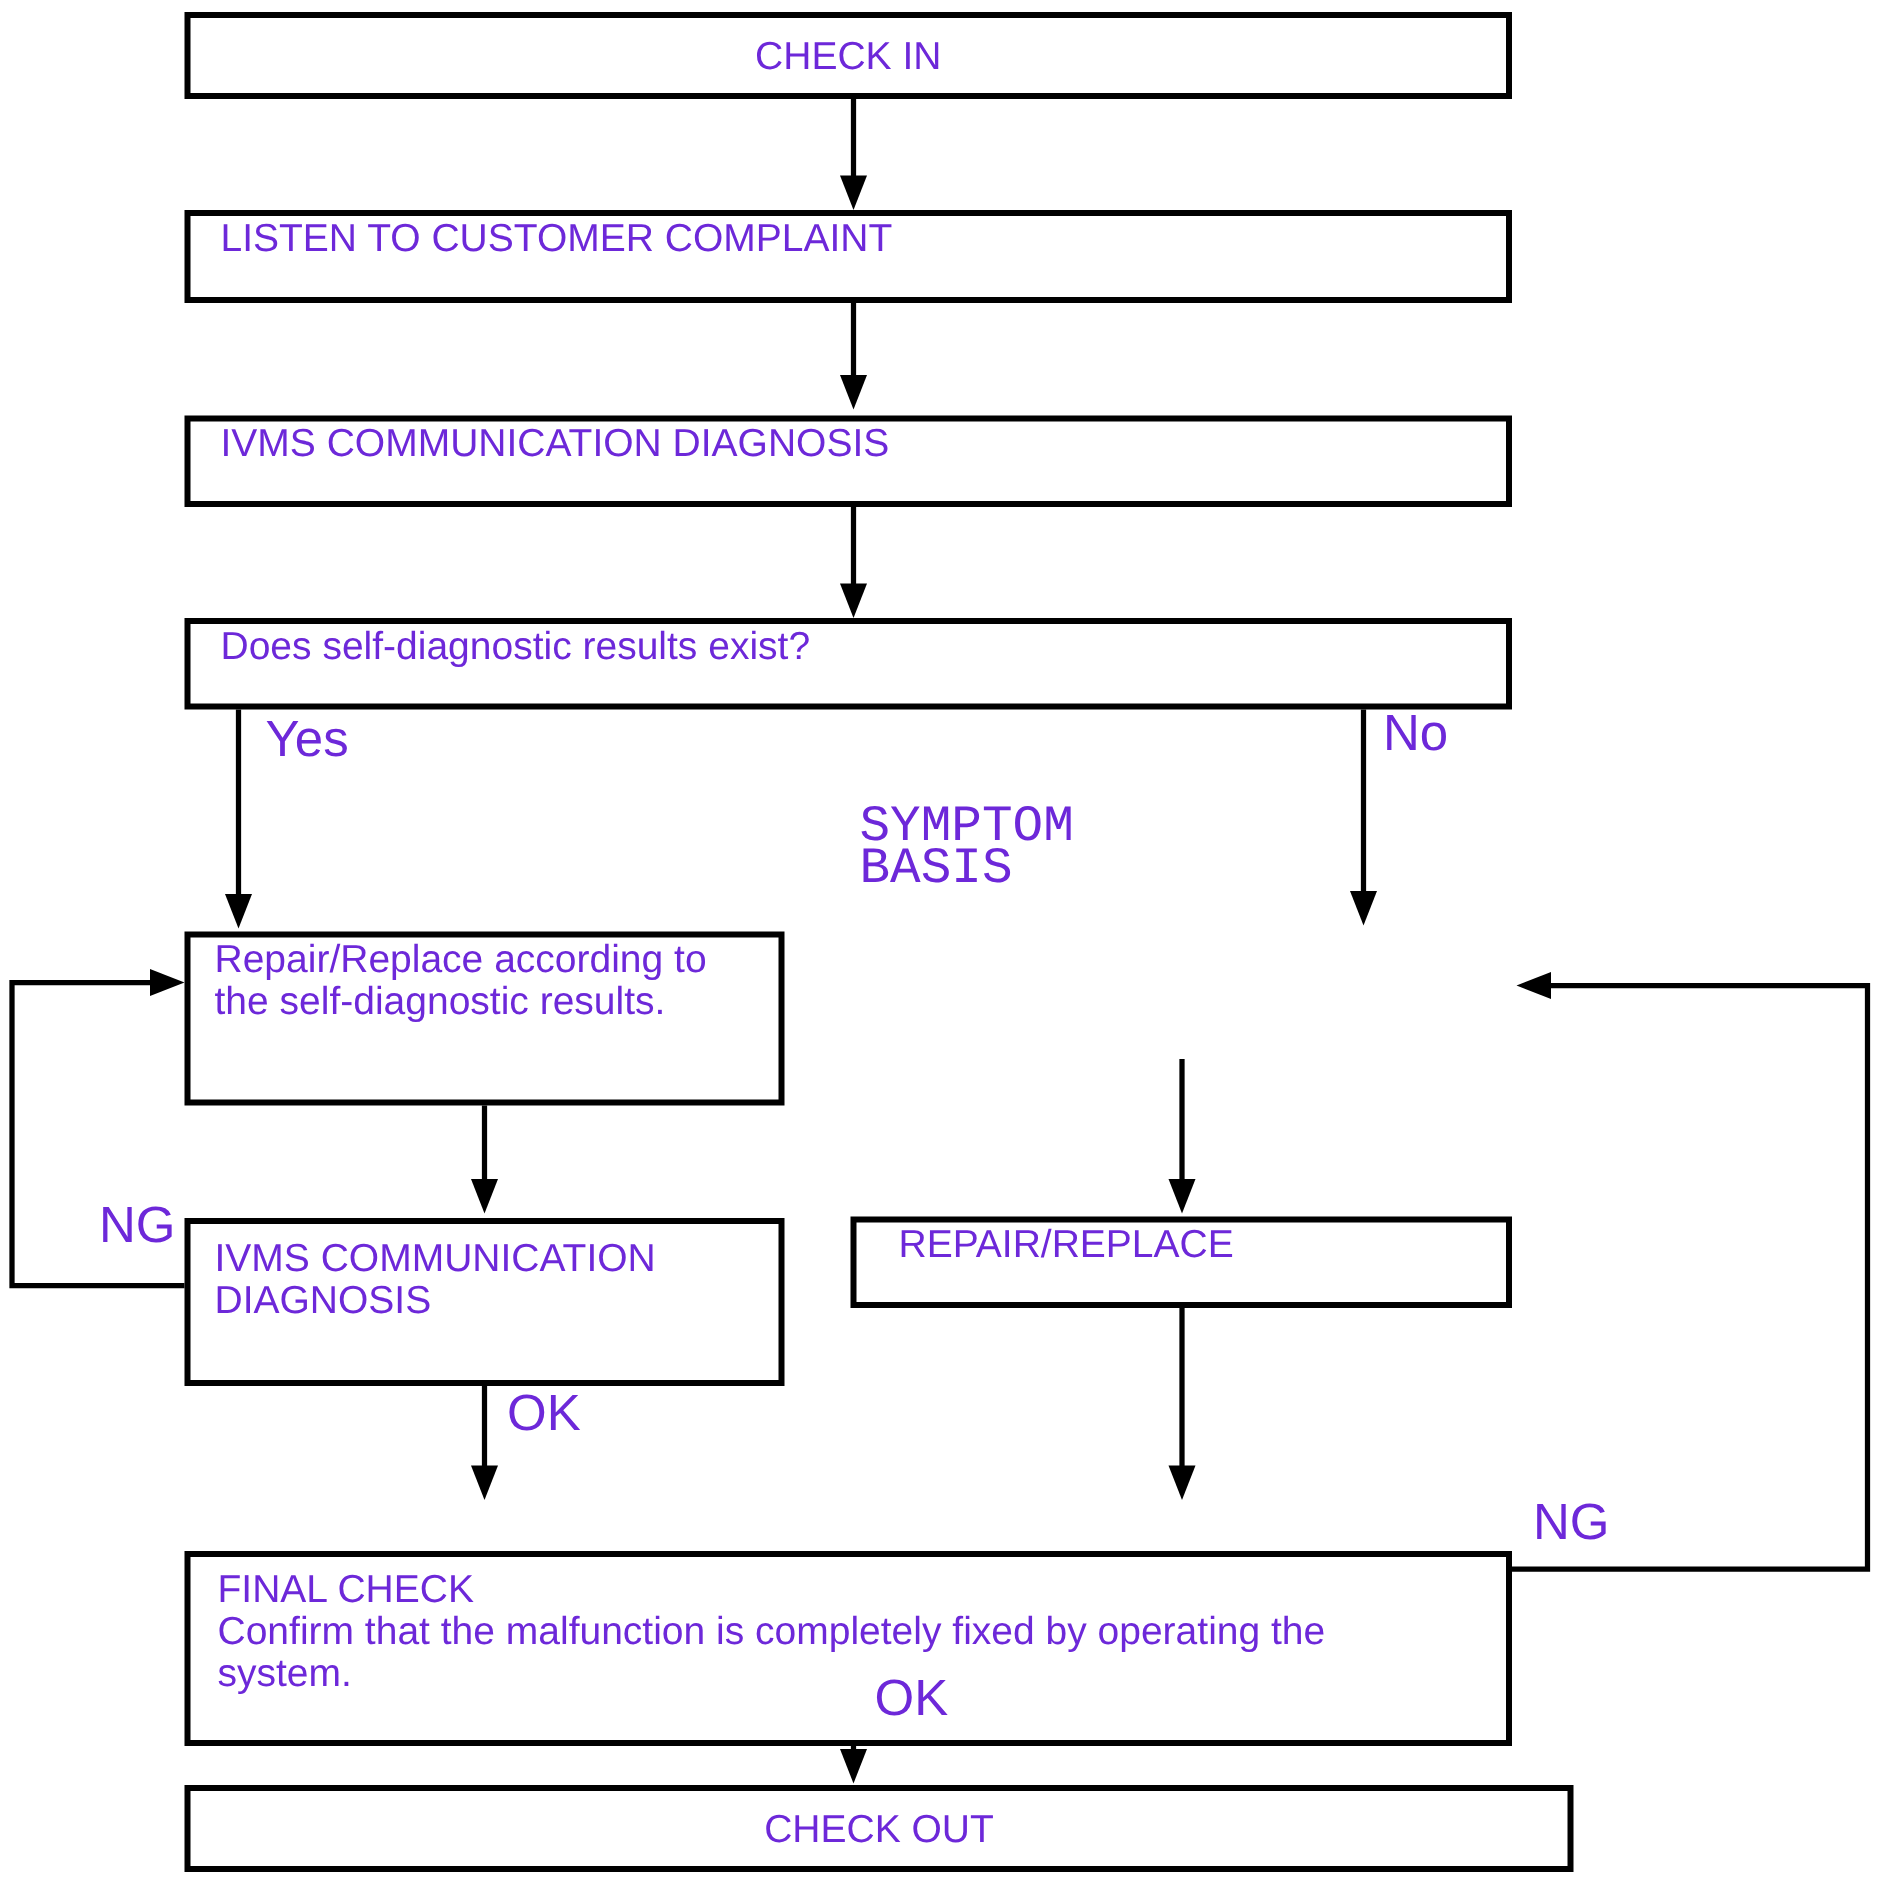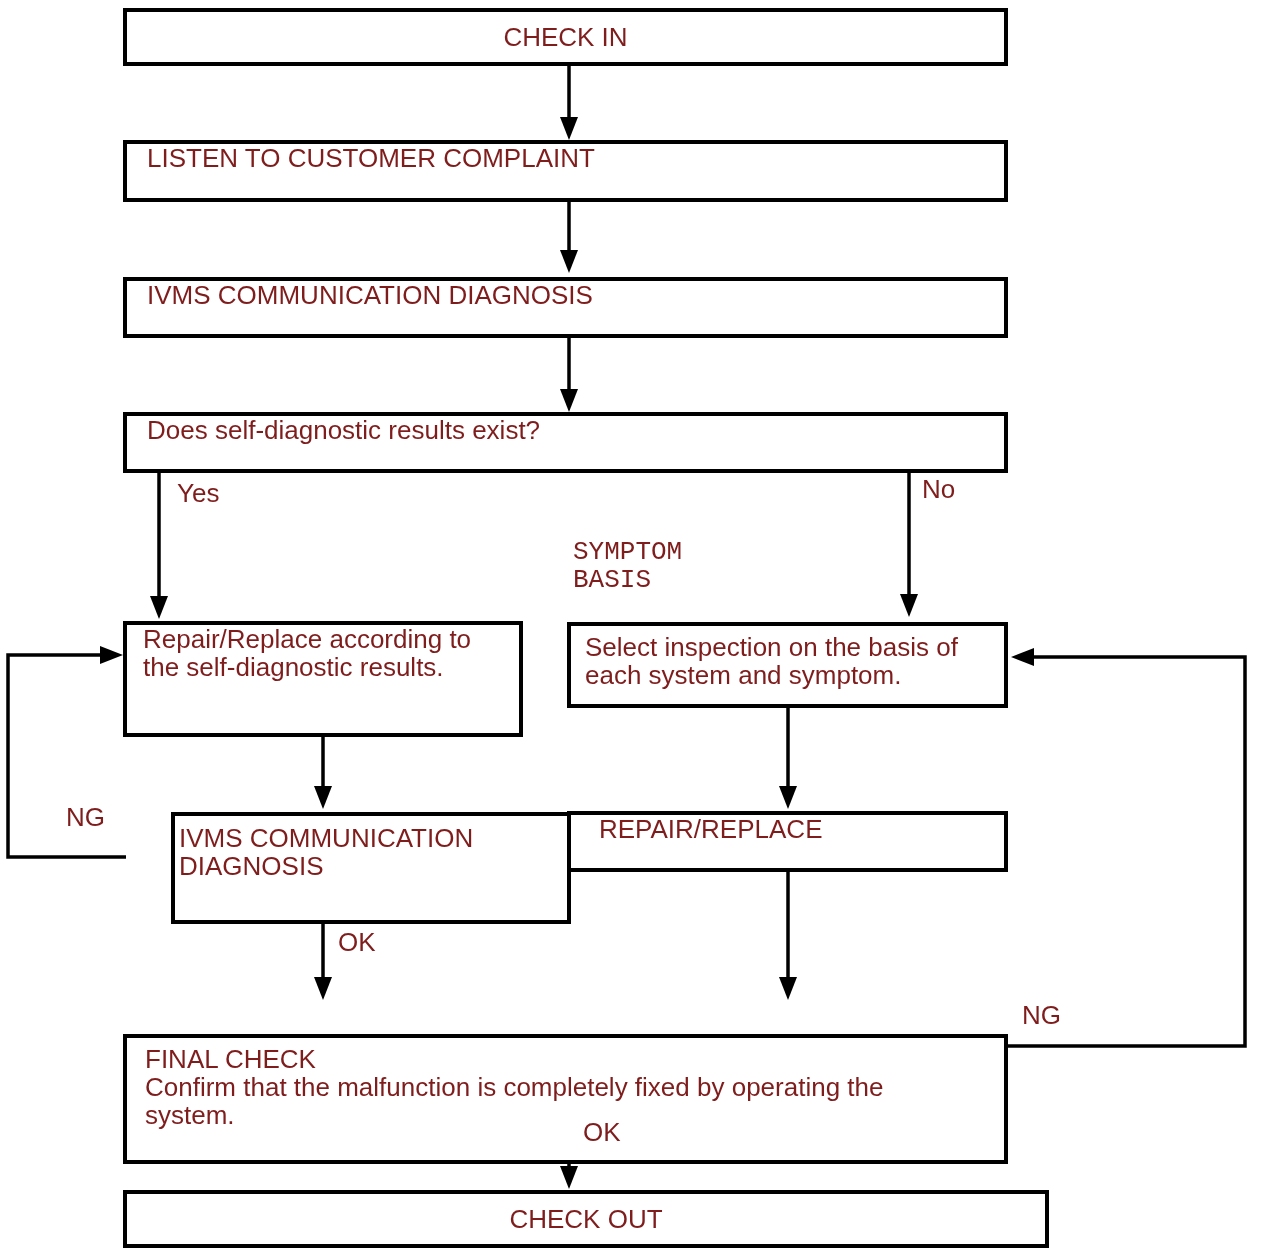--- a/index.html
+++ b/index.html
@@ -6,21 +6,21 @@
     margin: 0;
     padding: 0;
     background: #ffffff;
   }
   .canvas {
     position: relative;
     width: 1264px;
     height: 1260px;
     background: #ffffff;
     font-family: "Liberation Sans", "DejaVu Sans", sans-serif;
-    color: #7f1d1d;
+    color: #6d28d9;
     overflow: hidden;
   }
   .wires {
     position: absolute;
     left: 0;
     top: 0;
     width: 1264px;
     height: 1260px;
   }
   .wires line, .wires polyline {
@@ -47,21 +47,21 @@
   }
   .node.leftmid {
     display: flex;
     padding-left: 20px;
   }
   .node .ln {
     white-space: nowrap;
   }
   .lbl {
     position: absolute;
-    font-size: 26px;
+    font-size: 34px;
     line-height: 28px;
     white-space: nowrap;
   }
 </style>
 </head>
 <body>
 
 <div class="canvas">
 
   <svg class="wires" viewBox="0 0 1264 1260" xmlns="http://www.w3.org/2000/svg">
@@ -129,26 +129,22 @@
 
   <div class="node leftmid" style="left:123px; top:412px; width:885px; height:61px;">
     <span class="ln">Does self-diagnostic results exist?</span>
   </div>
 
   <div class="node" style="left:123px; top:621px; width:400px; height:116px; padding:0 0 0 16px;">
     <div class="ln">Repair/Replace according to</div>
     <div class="ln">the self-diagnostic results.</div>
   </div>
 
-  <div class="node" style="left:567px; top:622px; width:441px; height:86px; padding:7px 0 0 14px;">
-    <div class="ln">Select inspection on the basis of</div>
-    <div class="ln">each system and symptom.</div>
-  </div>
 
-  <div class="node" style="left:123px; top:812px; width:400px; height:112px; padding:8px 0 0 4px;margin-left:48px;">
+  <div class="node" style="left:123px; top:812px; width:400px; height:112px; padding:8px 0 0 16px;">
     <div class="ln">IVMS COMMUNICATION</div>
     <div class="ln">DIAGNOSIS</div>
   </div>
 
   <div class="node leftmid" style="left:567px; top:811px; width:441px; height:61px; padding-left:28px;">
     <span class="ln">REPAIR/REPLACE</span>
   </div>
 
   <div class="node" style="left:123px; top:1002px; width:885px; height:130px; padding:7px 0 0 18px;margin-top:32px;">
     <div class="ln">FINAL CHECK</div>

